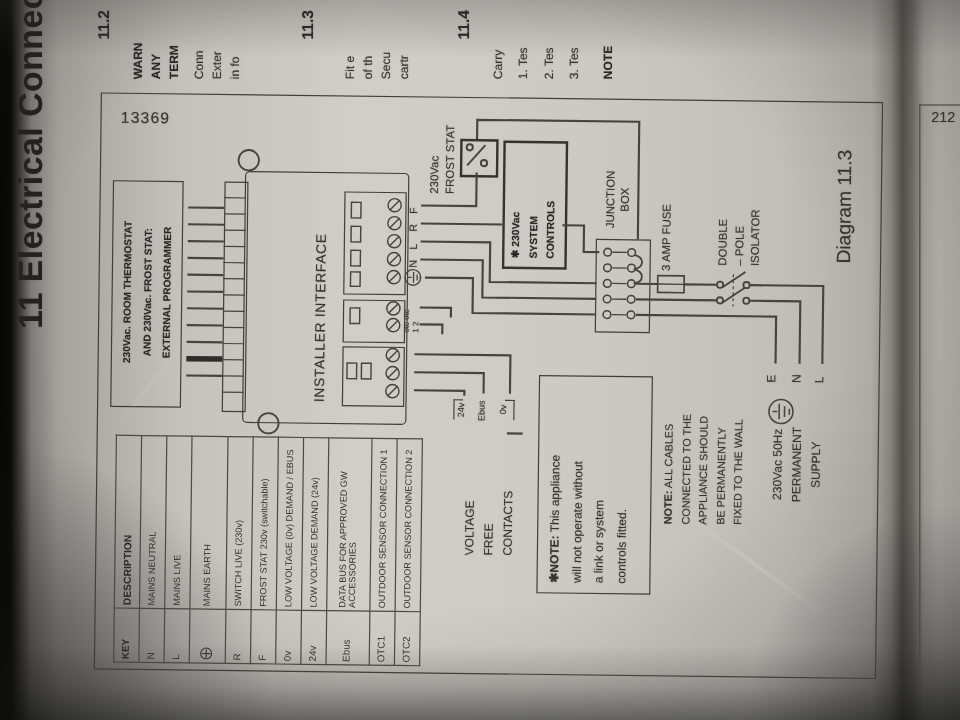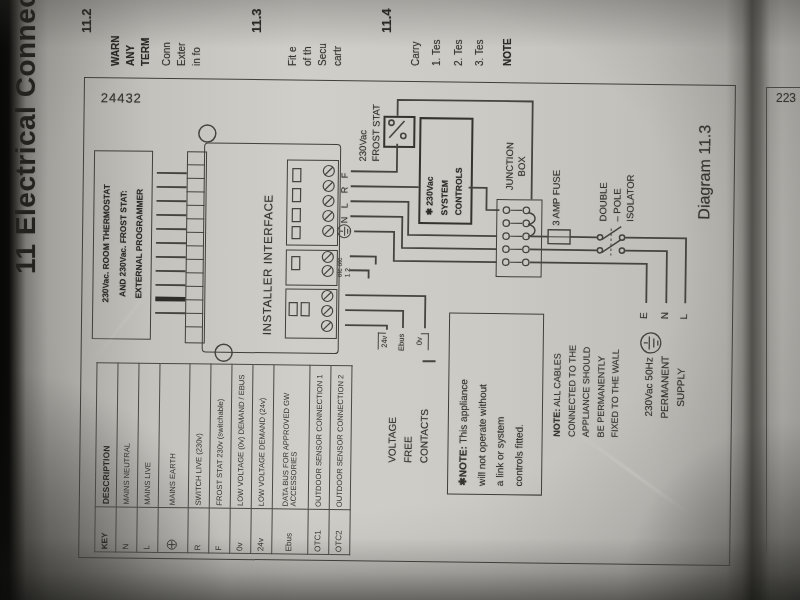--- a/index.html
+++ b/index.html
@@ -57,21 +57,21 @@
     <div class="vt" style="left:431px;top:66px;font-size:10px;">1. Tes</div>
     <div class="vt" style="left:453px;top:66px;font-size:10px;">2. Tes</div>
     <div class="vt" style="left:474px;top:66px;font-size:10px;">3. Tes</div>
     <div class="vt bold" style="left:502px;top:66px;font-size:10px;">NOTE</div>
   </div>
 
   <div style="position:absolute;left:0;top:0;width:800px;height:600px;transform-origin:84px 77px;transform:rotate(0.7deg);">
 
     <div class="box" style="left:84px;top:77px;width:650px;height:479px;border-width:1.6px;"></div>
 
-    <div class="t" style="left:101px;top:90px;font-size:13px;letter-spacing:1px;">24432</div>
+    <div class="t" style="left:101px;top:90px;font-size:13px;letter-spacing:1px;">13369</div>
 
     <div class="box" style="left:95px;top:150px;width:57px;height:187px;"></div>
     <div class="vt bold ctr" style="left:100px;top:332px;width:178px;font-size:8.4px;line-height:16.5px;">
       <div class="ln">230Vac. ROOM THERMOSTAT</div>
       <div class="ln">AND 230Vac. FROST STAT:</div>
       <div class="ln">EXTERNAL PROGRAMMER</div>
     </div>
 
     <div class="box" style="left:205px;top:141px;width:135px;height:208px;border-radius:4px;"></div>
     <div class="box" style="left:188px;top:150px;width:18px;height:190px;"></div>
@@ -347,17 +347,17 @@
             <td>OUTDOOR SENSOR CONNECTION 2</td>
           </tr>
     </tbody>
       </table>
 
     <div class="vt" style="left:697px;top:212px;font-size:16px;">Diagram 11.3</div>
   </div>
 
   <div style="position:absolute;left:766px;top:87px;width:34px;height:1.2px;background:#4a4944;"></div>
   <div style="position:absolute;left:766px;top:87px;width:1.2px;height:470px;background:#4a4944;"></div>
-  <div class="t" style="left:776px;top:91px;font-size:12px;">223</div>
+  <div class="t" style="left:776px;top:91px;font-size:12px;">212</div>
 
   <div class="crease" style="left:555px;top:470px;width:150px;transform:rotate(36deg);"></div>
   <div class="crease" style="left:70px;top:320px;width:110px;transform:rotate(-52deg);opacity:.3;"></div>
 </div>
 
 </body></html>

